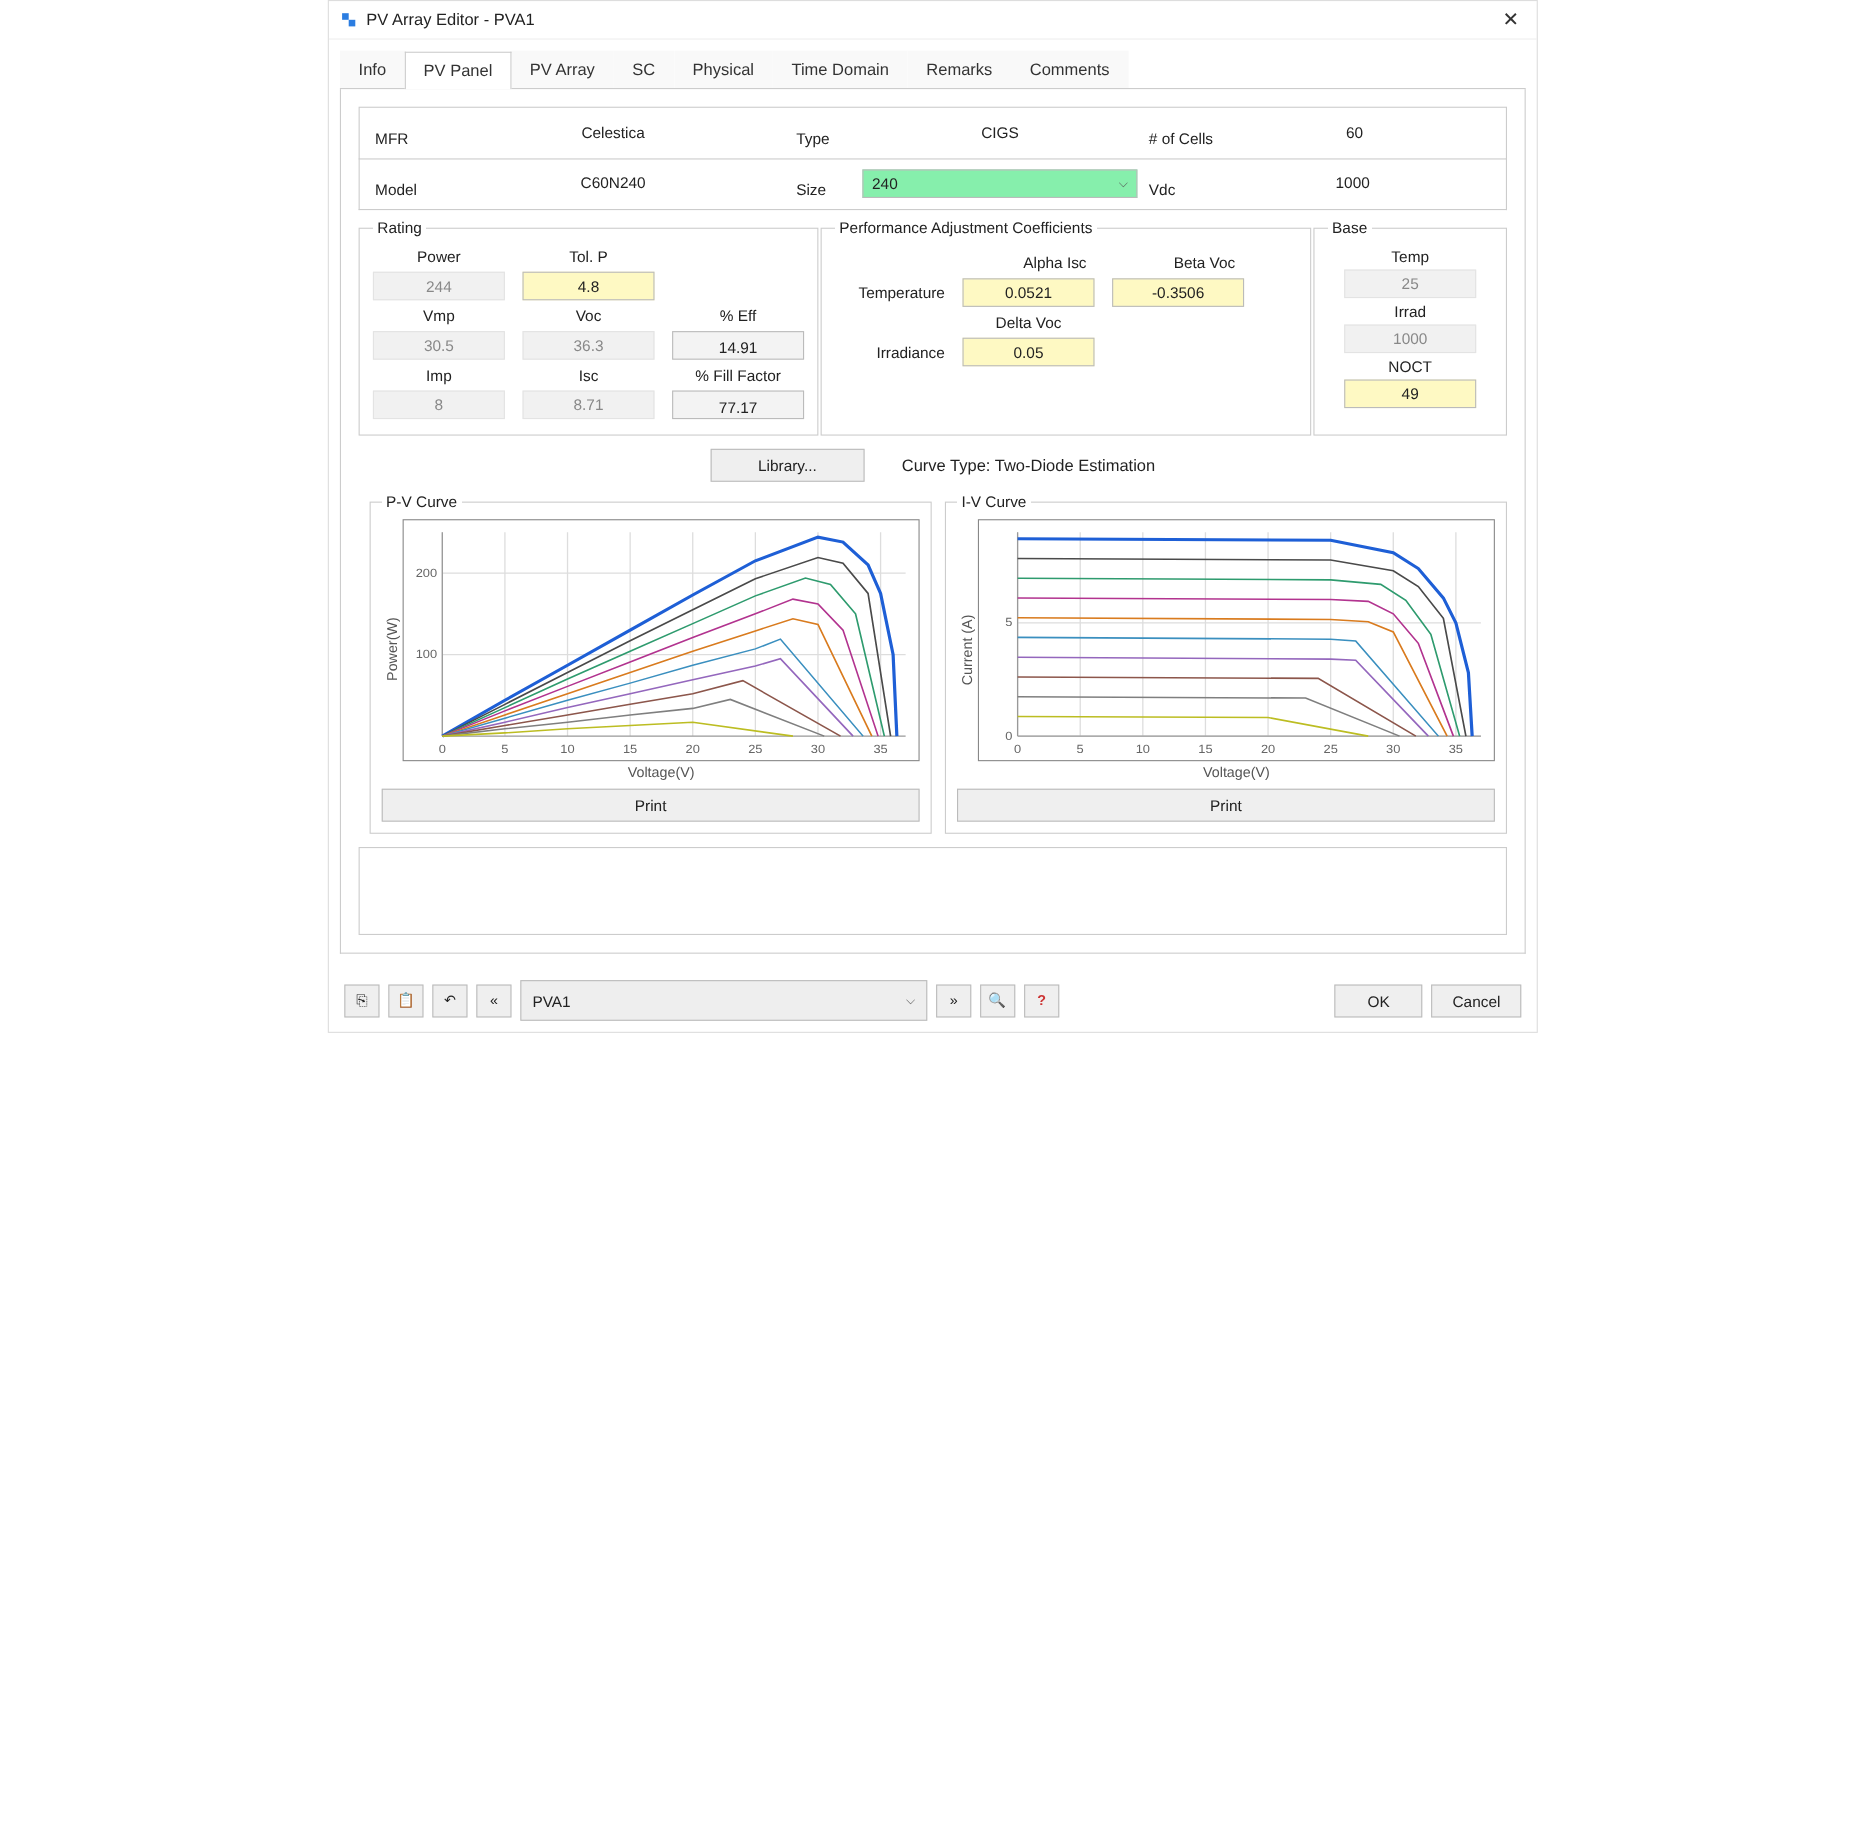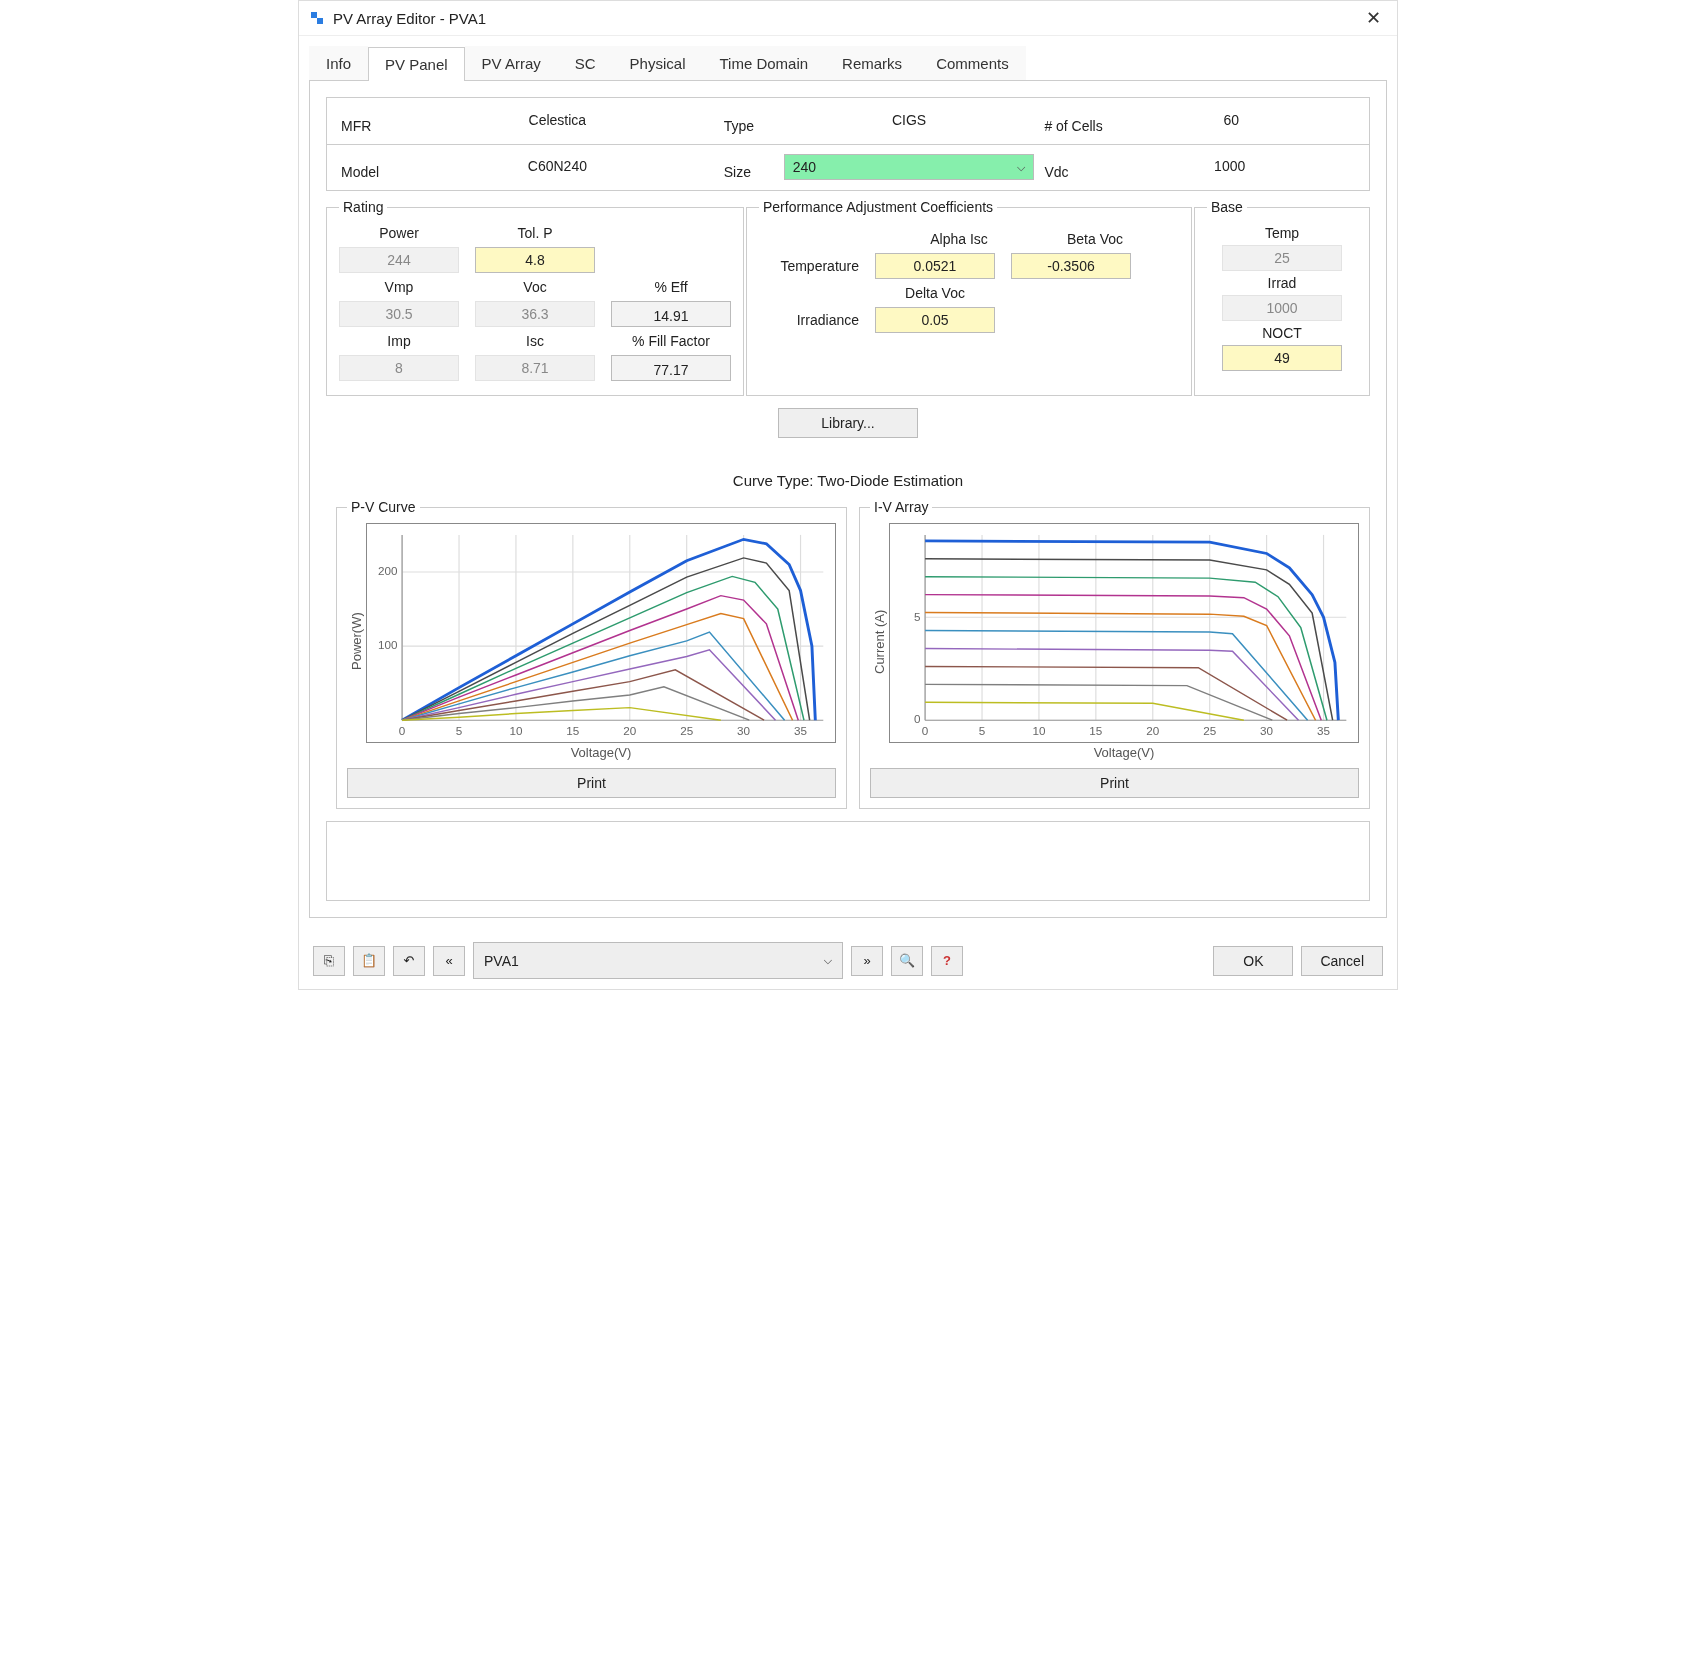--- a/index.html
+++ b/index.html
@@ -32,21 +32,21 @@
   .chev{ font-size:11px; color:#555;}
   .groups{ display:flex; gap:2px; margin-top:8px;}
   fieldset{ border:1px solid #ccc; padding:10px 12px 14px 12px; margin:0;}
   legend{ padding:0 4px; font-size:14px;}
   .grid{ display:grid; gap:6px 16px;}
   .rating .grid{ grid-template-columns: repeat(3, 1fr); text-align:center;}
   .rating .lbl{ font-size:14px;}
   .perf .row{ display:flex; align-items:center; gap:16px; margin-top:6px;}
   .perf .row label{ min-width:100px; text-align:right;}
   .base .col{ display:flex; flex-direction:column; align-items:center; gap:4px;}
-  .libraryrow{ display:flex; align-items:center; justify-content:center; gap:34px; margin-top:12px;flex-direction:column;}
+  .libraryrow{ display:flex; align-items:center; justify-content:center; gap:34px; margin-top:12px;}
   .btn{ border:1px solid #bbb; background:#efefef; padding:6px 18px; cursor:pointer; text-align:center;}
   .curvetype{ font-size:15px;}
   .curves{ display:flex; gap:12px; margin-top:10px;padding-left:10px;}
   .curvebox{ flex:1; border:1px solid #ccc; padding:8px 10px 10px 10px;}
   .curvebox legend{ font-size:14px;}
   .plot{ border:1px solid #888; background:#fff; width:100%; height:220px; position:relative;}
   .plotwrap{ display:flex; }
   .ylabel{ writing-mode:vertical-rl; transform:rotate(180deg); font-size:13px; color:#555; text-align:center; padding:0 2px;}
   .xlabel{ text-align:center; font-size:13px; color:#555; margin-top:2px;}
   .printrow{ text-align:center; margin-top:8px;}
@@ -227,21 +227,21 @@
               </div>
               <div class="xlabel">Voltage(V)</div>
             </div>
           </div>
           <div class="printrow">
               <div class="btn" style="min-width:120px">Print</div>
             </div>
         </fieldset>
 
         <fieldset class="curvebox">
-          <legend>I-V Array</legend>
+          <legend>I-V Curve</legend>
           <div class="plotwrap">
             <div class="ylabel">Current (A)</div>
             <div style="flex:1">
               <div class="plot">
                 <svg id="iv-svg" viewBox="0 0 400 200" preserveAspectRatio="none" style="width:100%;height:100%">
                     <line x1="30" y1="10" x2="30" y2="180" stroke="#ddd"></line>
                     <text x="30" y="194" font-size="10" fill="#666" text-anchor="middle">0</text>
                     <line x1="78.64864864864865" y1="10" x2="78.64864864864865" y2="180" stroke="#ddd"></line>
                     <text x="78.64864864864865" y="194" font-size="10" fill="#666" text-anchor="middle">5</text>
                     <line x1="127.2972972972973" y1="10" x2="127.2972972972973" y2="180" stroke="#ddd"></line>

